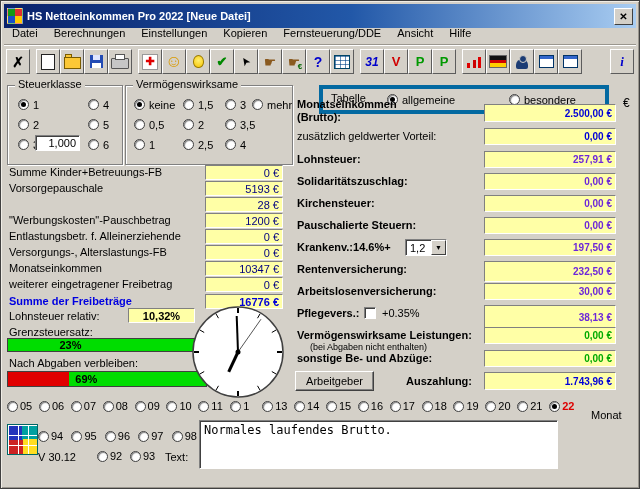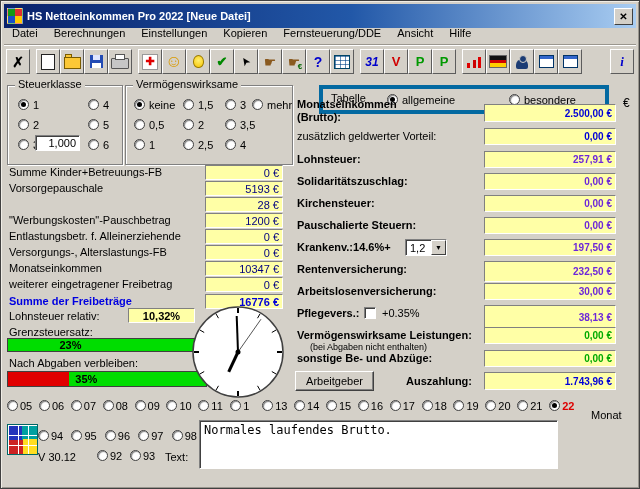--- a/index.html
+++ b/index.html
@@ -105,21 +105,21 @@
     box-shadow:inset -1px -1px 0 #808080;display:flex;align-items:center;justify-content:center;box-sizing:border-box}
   .dropdown{position:absolute;background:#fff;border:1px solid;border-color:#808080 #fff #fff #808080;
     box-shadow:inset 1px 1px 0 #404040;display:flex;align-items:center;padding-left:4px;box-sizing:border-box}
   .ddbtn{margin-left:auto;width:15px;height:100%;background:#d4d0c8;border:1px solid;
     border-color:#fff #404040 #404040 #fff;display:flex;align-items:center;justify-content:center;box-sizing:border-box}
   .ddbtn::before{content:"▼";font-size:7px}
   .textarea{position:absolute;background:#fff;border:1px solid;border-color:#808080 #fff #fff #808080;
     box-shadow:inset 1px 1px 0 #404040;font-family:"DejaVu Sans Mono","Liberation Mono",monospace;
     font-size:12px;line-height:14px;padding:2px 4px;box-sizing:border-box}
   .yrow{position:absolute;display:flex}
-  .yitem{flex:1;display:flex;align-items:flex-start;gap:2px;white-space:nowrap}
+  .yitem{flex:1;display:flex;align-items:center;gap:2px;white-space:nowrap}
   .sel-year{color:#dd0000;font-weight:bold}
   .applogo{position:absolute;left:6px;top:423px;width:31px;height:31px;border:1px solid #006666;box-sizing:border-box;
     background-image:linear-gradient(#fff 1px,transparent 1px),linear-gradient(90deg,#fff 1px,transparent 1px),
       conic-gradient(#00a0a0 0 25%,#ffdd22 0 50%,#cc2222 0 75%,#2233bb 0);
     background-size:10px 10px,10px 10px,100% 100%}
 </style>
 </head>
 <body>
 
 <div id="win">
@@ -333,21 +333,21 @@
   <span class="yfield abs b" style="left:127px;top:307px;width:67px;height:15px;justify-content:center">10,32%</span>
   <span class="abs nw" style="left:8px;top:325px">Grenzsteuersatz:</span>
   <div class="bar" style="left:6px;top:337px;width:200px;height:14px">
     <div class="fill" style="width:100%;background:#00dd00"></div>
     <span class="blabel" style="left:26%">23%</span>
   </div>
   <span class="abs nw" style="left:8px;top:356px">Nach Abgaben verbleiben:</span>
   <div class="bar" style="left:6px;top:370px;width:200px;height:16px">
     <div class="fill" style="width:31%;background:#e00000"></div>
     <div class="fill" style="width:69%;background:#00dd00"></div>
-    <span class="blabel" style="left:34%;line-height:15px">35%</span>
+    <span class="blabel" style="left:34%;line-height:15px">69%</span>
   </div>
 
   <svg class="abs" style="left:190px;top:304px" width="94" height="94" viewBox="0 0 94 94">
     <circle cx="47" cy="47" r="45" fill="#ffffff" stroke="#404040" stroke-width="1.5"></circle>
     <line x1="47" y1="8" x2="47" y2="3" stroke="#000" stroke-width="2"></line>
     <line x1="66.5" y1="13.2" x2="69" y2="8.9" stroke="#000"></line>
     <line x1="80.8" y1="27.5" x2="85.1" y2="25" stroke="#000"></line>
     <line x1="86" y1="47" x2="91" y2="47" stroke="#000" stroke-width="2"></line>
     <line x1="80.8" y1="66.5" x2="85.1" y2="69" stroke="#000"></line>
     <line x1="66.5" y1="80.8" x2="69" y2="85.1" stroke="#000"></line>

